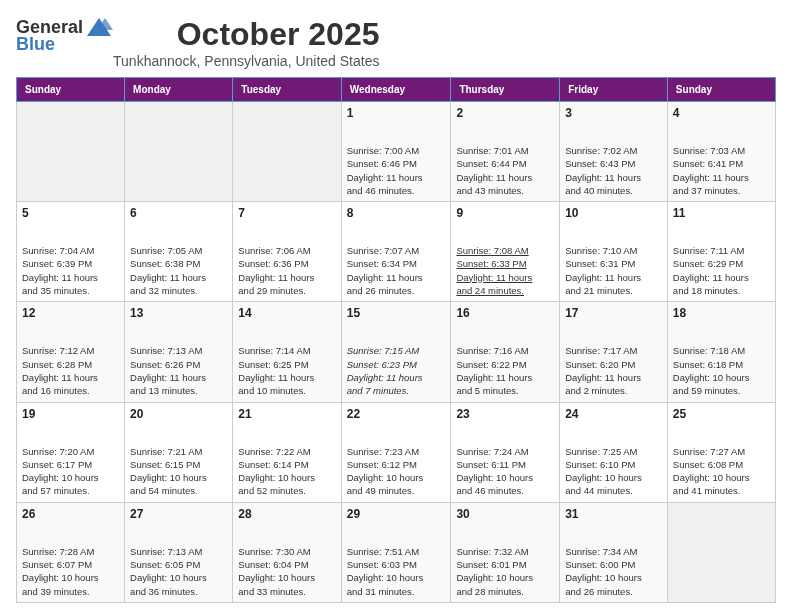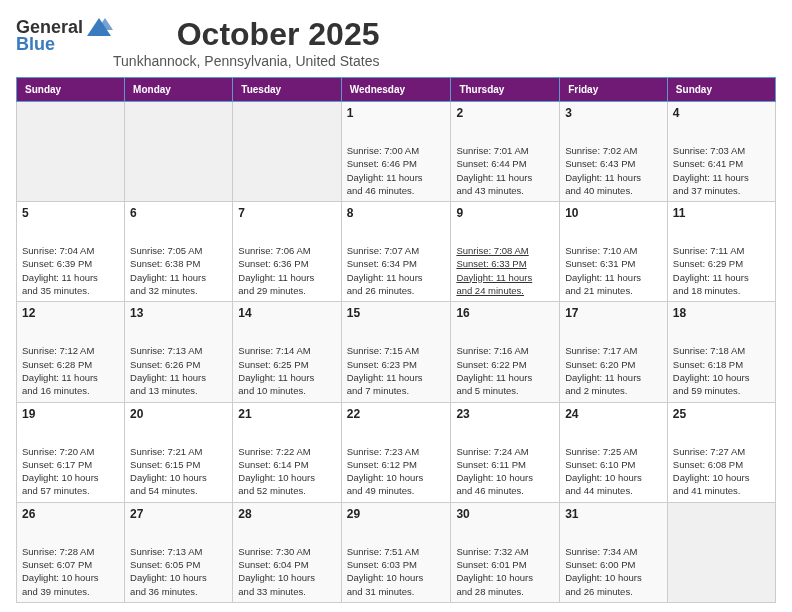--- a/index.html
+++ b/index.html
@@ -215,21 +215,21 @@
         </td>
         <td>
           <div class="day-number">14</div>
           <div class="day-info" style="white-space: pre-line;">Sunrise: 7:14 AM
 Sunset: 6:25 PM
 Daylight: 11 hours
 and 10 minutes.</div>
         </td>
         <td>
           <div class="day-number">15</div>
-          <div class="day-info" style="white-space: pre-line;">Sunrise: 7:15 AM
+          <div class="day-info" style="white-space: pre-line; font-style: italic;">Sunrise: 7:15 AM
 Sunset: 6:23 PM
 Daylight: 11 hours
 and 7 minutes.</div>
         </td>
         <td>
           <div class="day-number">16</div>
           <div class="day-info" style="white-space: pre-line;">Sunrise: 7:16 AM
 Sunset: 6:22 PM
 Daylight: 11 hours
 and 5 minutes.</div>

